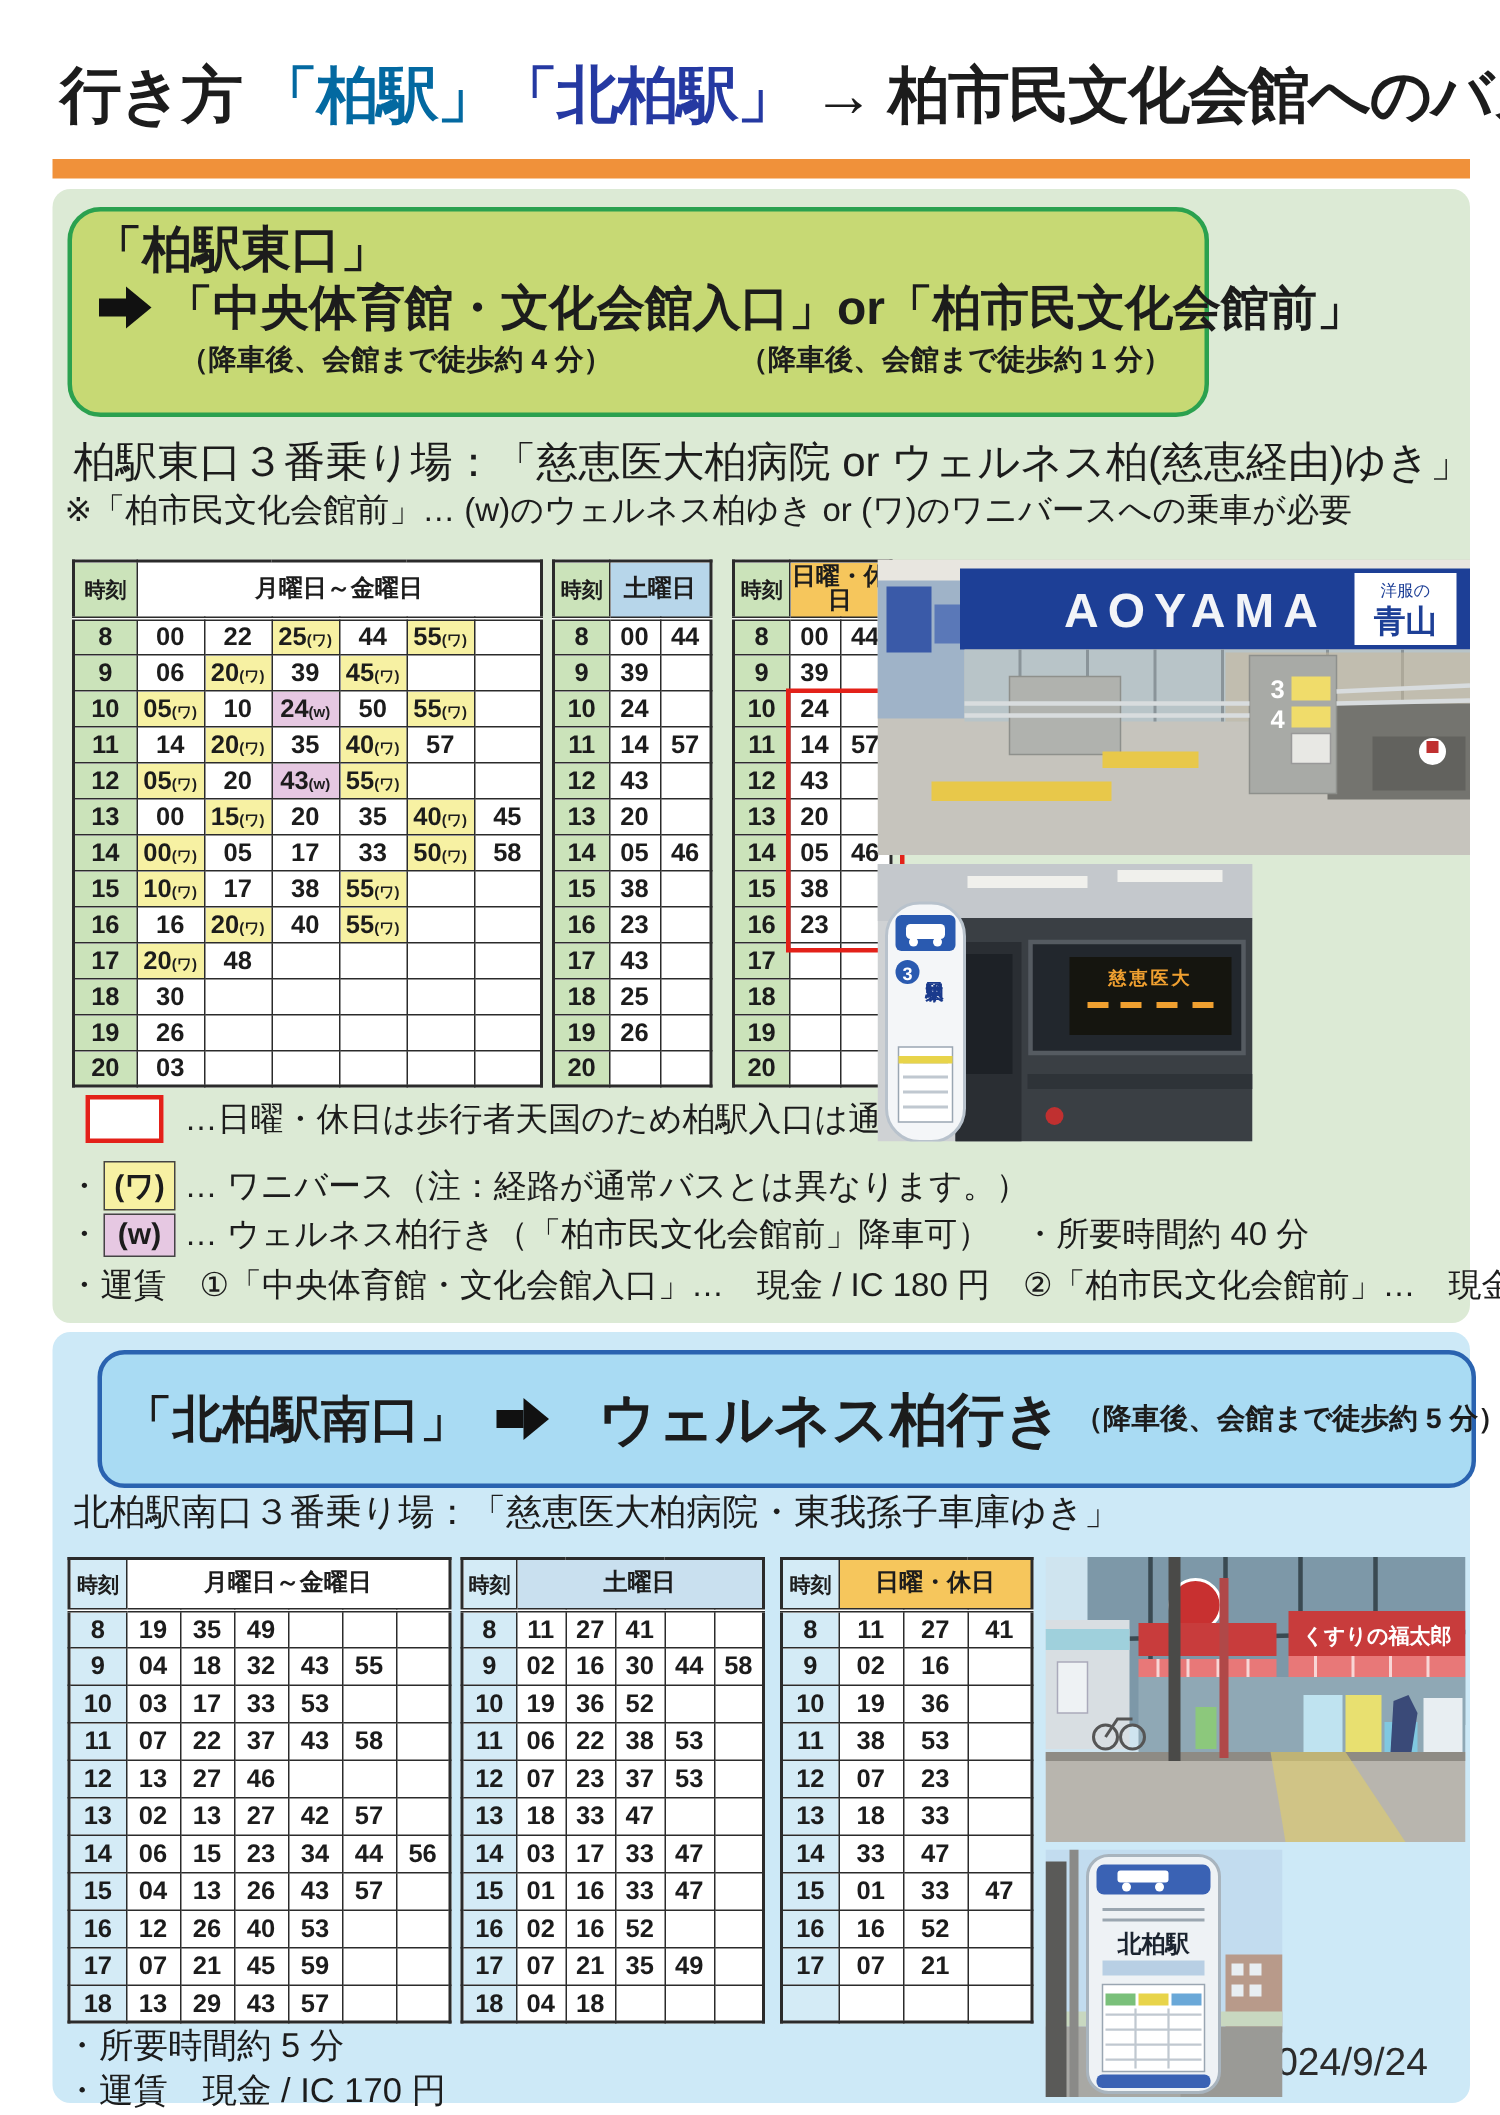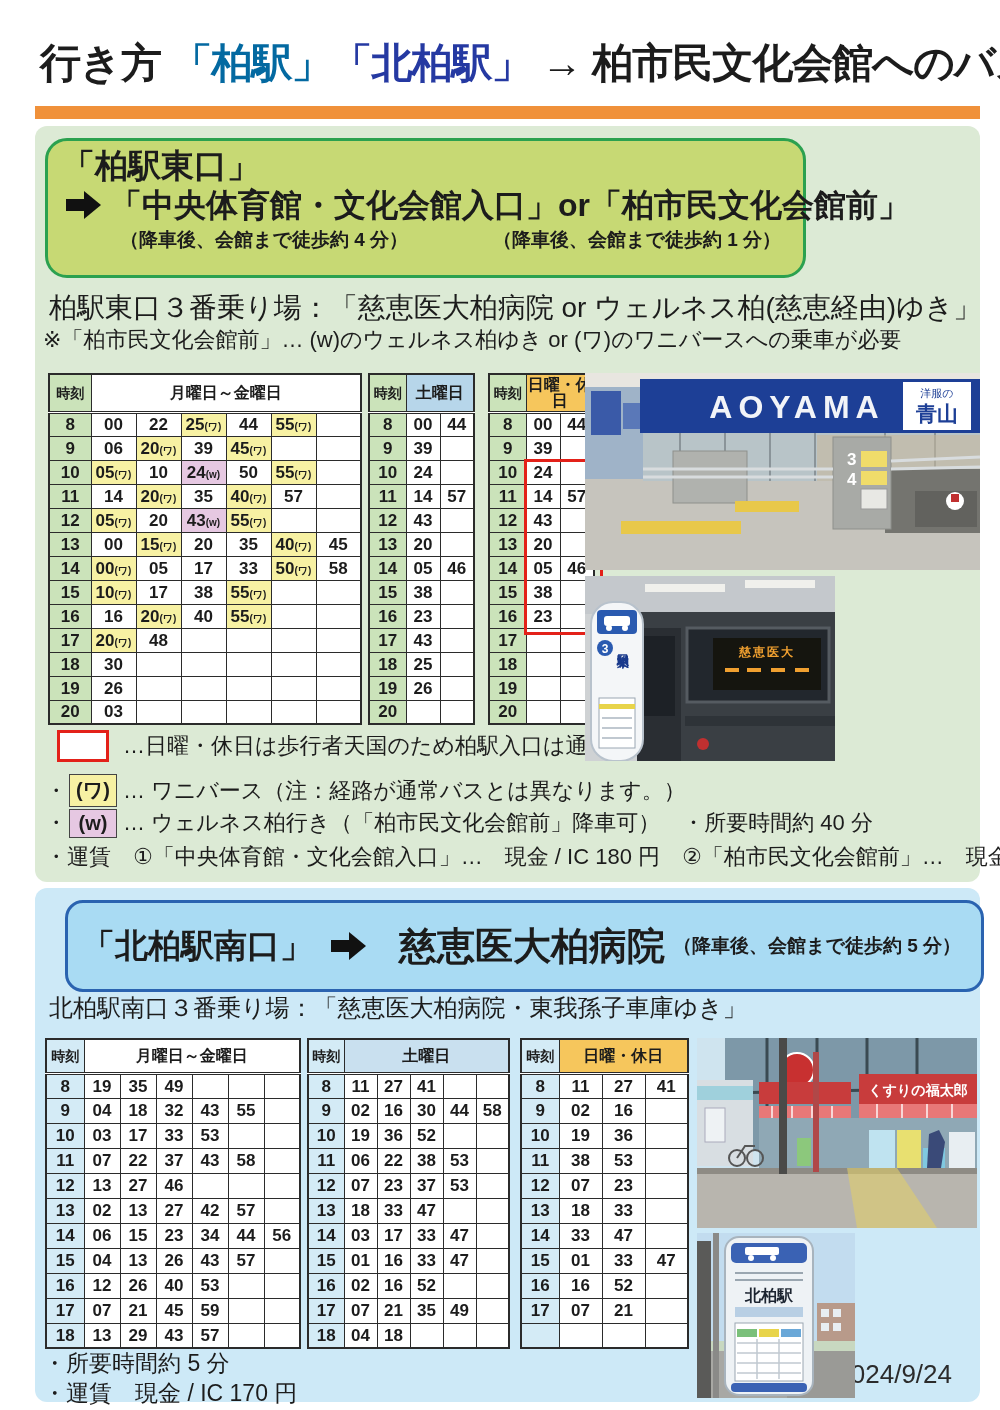--- a/index.html
+++ b/index.html
@@ -444,21 +444,21 @@
     <div class="legend-row" id="lg4">
       <span>・運賃　①「中央体育館・文化会館入口」…　現金 / IC 180 円　②「柏市民文化会館前」…　現金 / IC 200 円</span>
     </div>
   </div>
 
   <div class="sec-blue">
 
     <div class="bbox">
       <span class="from">「北柏駅南口」</span>
       <span class="fat-arrow"></span>
-      <span class="to">慈恵医大柏病院</span>
+      <span class="to">ウェルネス柏行き</span>
       <span class="walk">（降車後、会館まで徒歩約 5 分）</span>
     </div>
 
     <div class="boarding2">北柏駅南口３番乗り場：「慈恵医大柏病院・東我孫子車庫ゆき」</div>
 
     <div id="t2w" class="twrap tw2 s2" data-day="weekday">
         <table class="tt">
           <colgroup>
             <col style="width:38px">
             <col style="width:36px">

